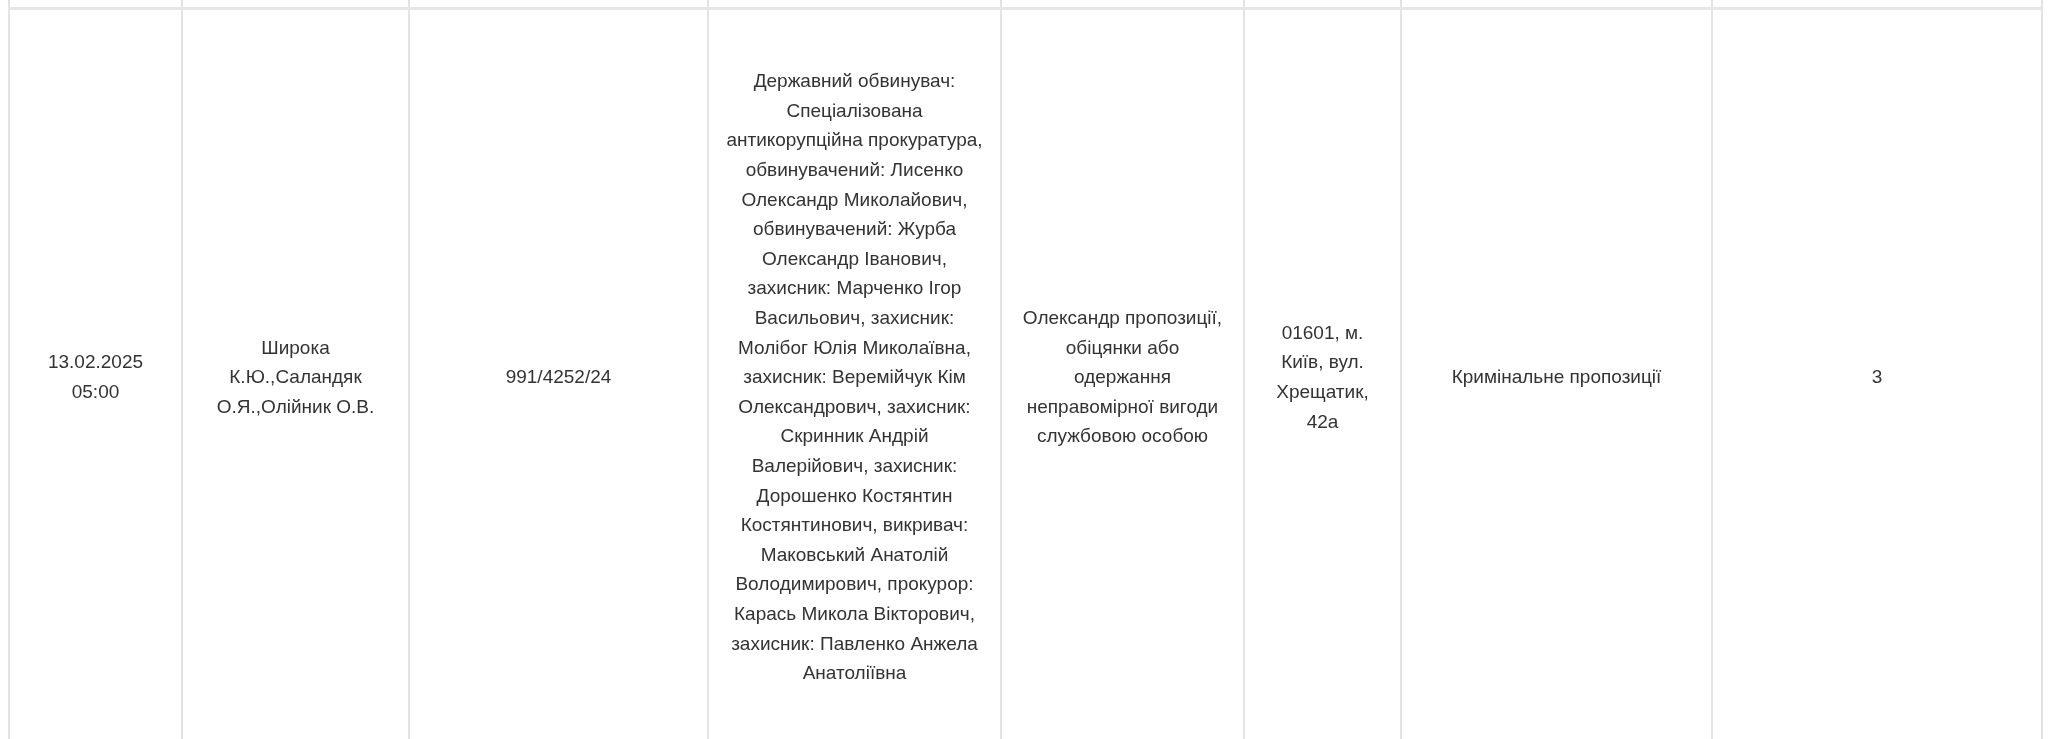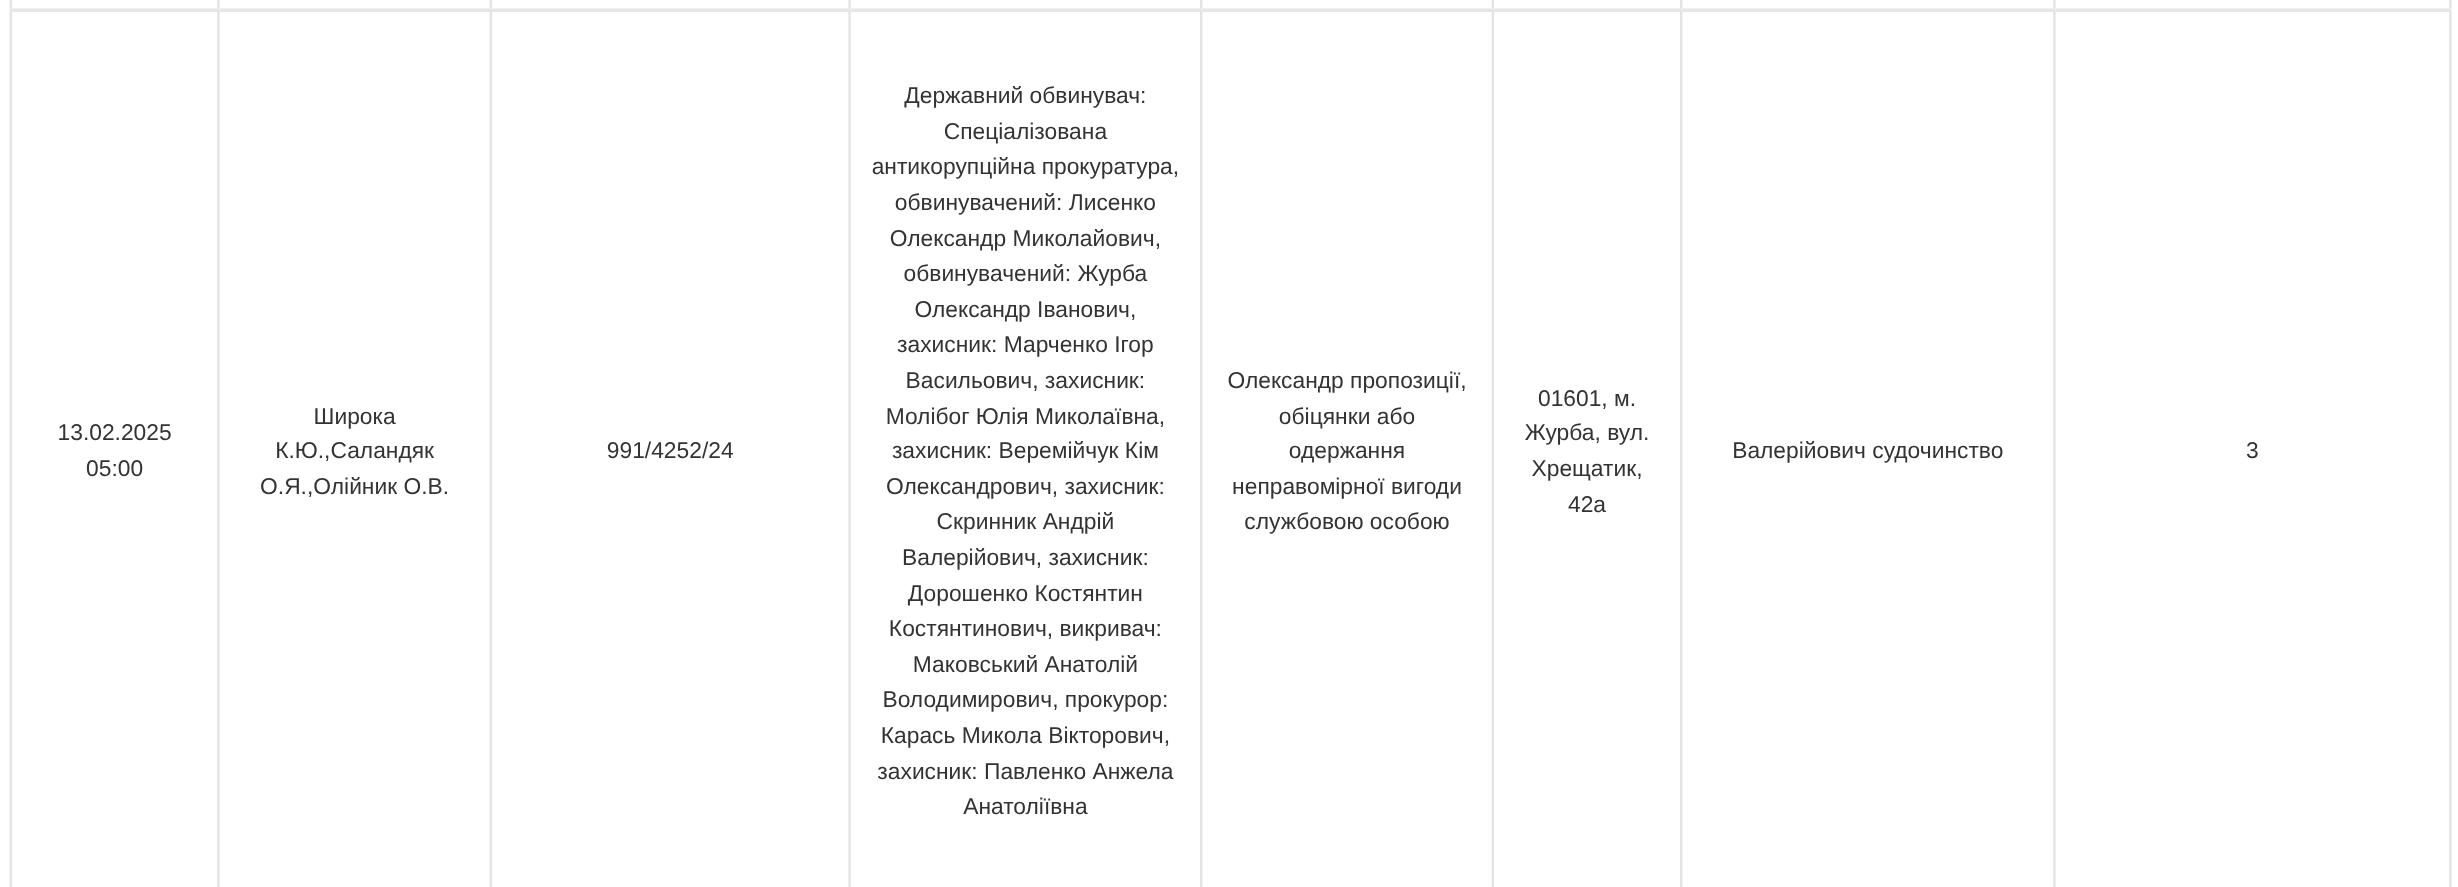--- a/index.html
+++ b/index.html
@@ -90,24 +90,24 @@
         <td>
           <span>991/4252/24</span>
         </td>
         <td class="parties">
           <span>Державний обвинувач: Спеціалізована антикорупційна прокуратура, обвинувачений: Лисенко Олександр Миколайович, обвинувачений: Журба Олександр Іванович, захисник: Марченко Ігор Васильович, захисник: Молібог Юлія Миколаївна, захисник: Веремійчук Кім Олександрович, захисник: Скринник Андрій Валерійович, захисник: Дорошенко Костянтин Костянтинович, викривач: Маковський Анатолій Володимирович, прокурор: Карась Микола Вікторович, захисник: Павленко Анжела Анатоліївна</span>
         </td>
         <td>
           <span>Олександр пропозиції, обіцянки або одержання неправомірної вигоди службовою особою</span>
         </td>
         <td>
-          <span>01601, м. Журба, вул. Хрещатик, 42а</span>
+          <span>01601, м. Київ, вул. Хрещатик, 42а</span>
         </td>
         <td>
-          <span>Валерійович судочинство</span>
+          <span>Кримінальне пропозиції</span>
         </td>
         <td>
           <span>3</span>
         </td>
       </tr>
 
     </tbody>
   </table>
 </div>
 

